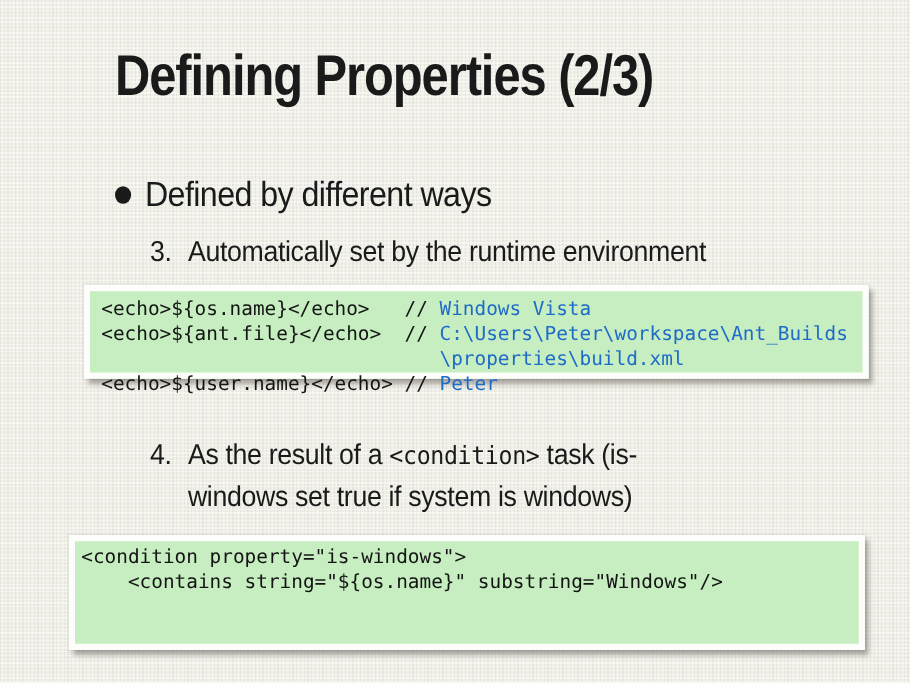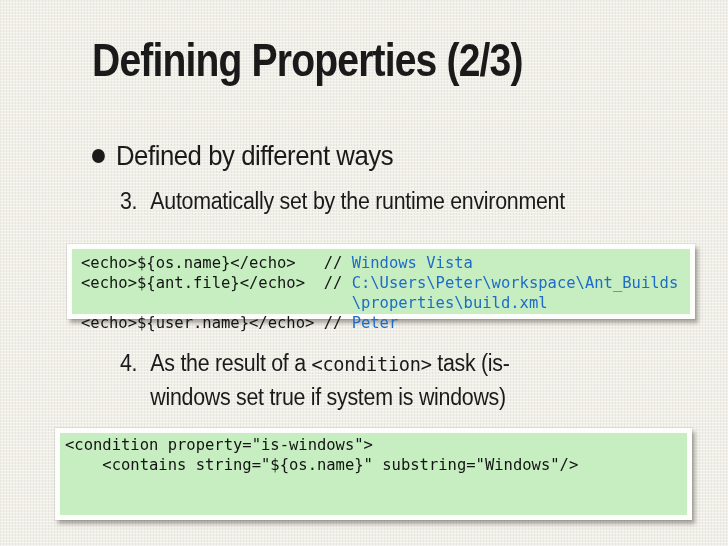--- a/index.html
+++ b/index.html
@@ -80,21 +80,21 @@
     font-size: 20px;
   }
 
   .codebox {
     position: absolute;
     background: var(--code-green);
     border: 5px solid var(--box-border);
     box-shadow: 0 0 0 1px rgba(0,0,0,0.05), 3px 4px 4px rgba(108,104,95,0.55);
     box-sizing: border-box;
   }
-  .box1 { left: 67px; top: 244px; width: 628px; height: 75px; }
+  .box1 { left: 67px; top: 228px; width: 628px; height: 75px; }
   .box2 { left: 55px; top: 428px; width: 637px; height: 92px; }
 
   .code {
     margin: 0;
     font-family: "DejaVu Sans Mono", monospace;
     font-size: 15.5px;
     line-height: 20px;
     color: #141414;
     white-space: pre;
   }

